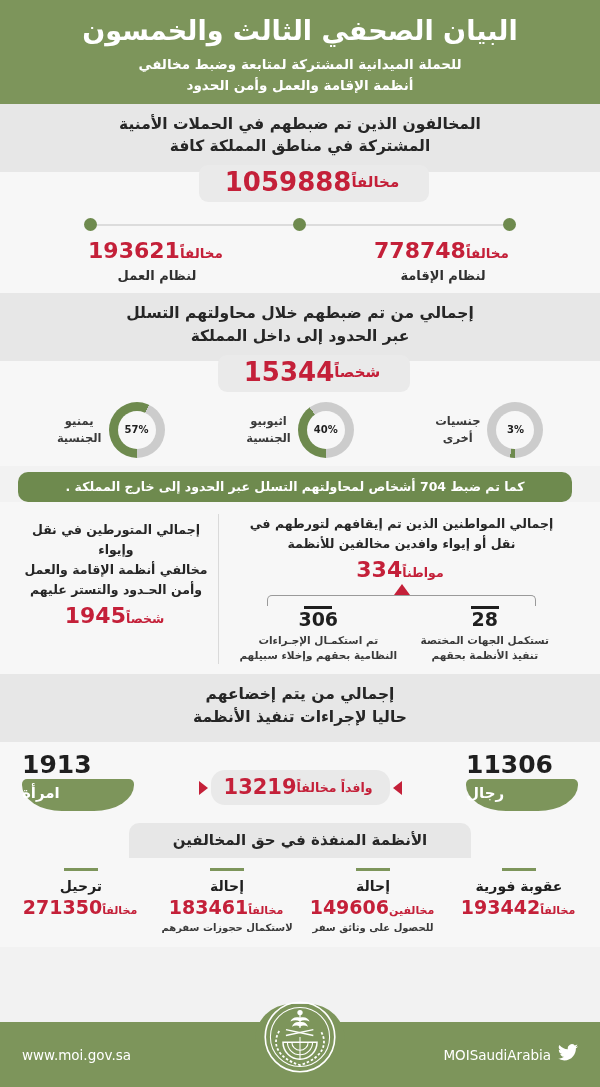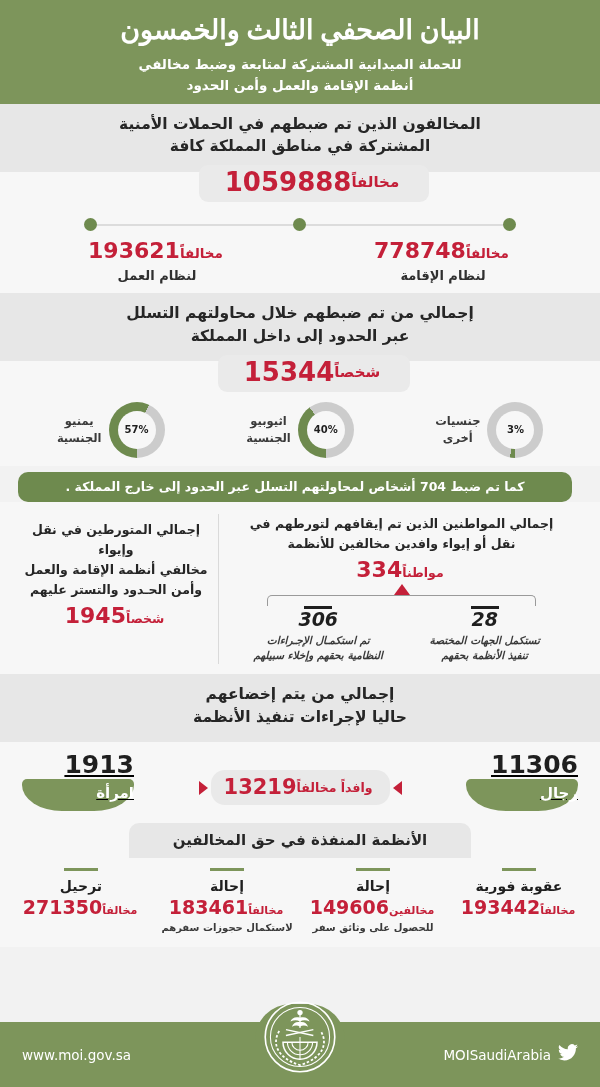--- a/index.html
+++ b/index.html
@@ -27,21 +27,20 @@
     padding: 10px 0 0 0;
     text-align: center;
   }
   .header-title {
     color: #ffffff;
     font-size: 27px;
     font-weight: bold;
     line-height: 1.25;
     letter-spacing: -0.3px;
     padding: 4px 20px 2px 20px;
-    font-family: Liberation Serif, serif;
   }
   .header-sub {
     color: #ffffff;
     font-size: 13.5px;
     font-weight: bold;
     line-height: 1.55;
     padding: 4px 40px 8px 40px;
   }
   .date-bar {
     background: #475b2a;
@@ -254,21 +253,20 @@
   }
   .branch-row {
     display: flex;
     flex-direction: row;
     padding: 0 10px;
     margin-top: 2px;
   }
   .branch {
     flex: 1;
     text-align: center;
-    font-style: italic;
   }
   .branch .tick {
     width: 28px; height: 3px;
     background: #1f1f1f;
     margin: 0 auto 1px auto;
   }
   .branch .bnum {
     color: #1f1f1f;
     font-size: 19px;
     font-weight: bold;
@@ -285,21 +283,21 @@
   
   .sec4 { background: #f7f7f7; padding: 10px 0 12px 0; }
   .mw-row {
     display: flex;
     flex-direction: row;
     align-items: flex-end;
     justify-content: center;
     padding: 0 22px;
     gap: 6px;
   }
-  .mw-block { text-align: right; flex: 0 0 auto; text-decoration: underline; }
+  .mw-block { text-align: left; flex: 0 0 auto; }
   .mw-num {
     color: #1f1f1f;
     font-size: 25px;
     font-weight: bold;
     line-height: 1.0;
     margin-bottom: 2px;
   }
   .bowl {
     background: #7d955b;
     color: #ffffff;

